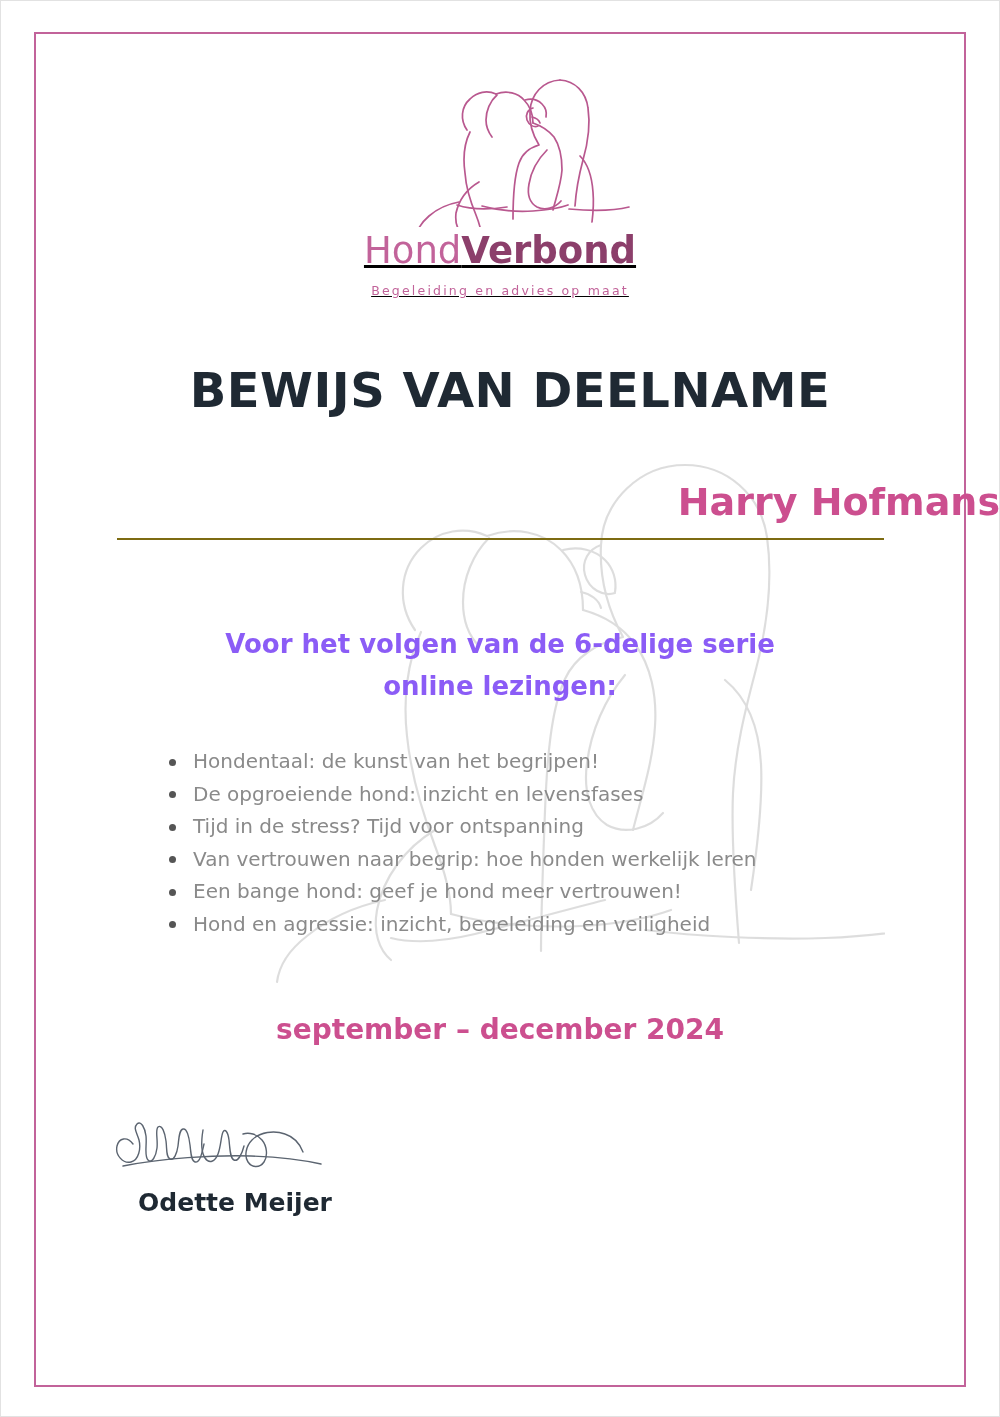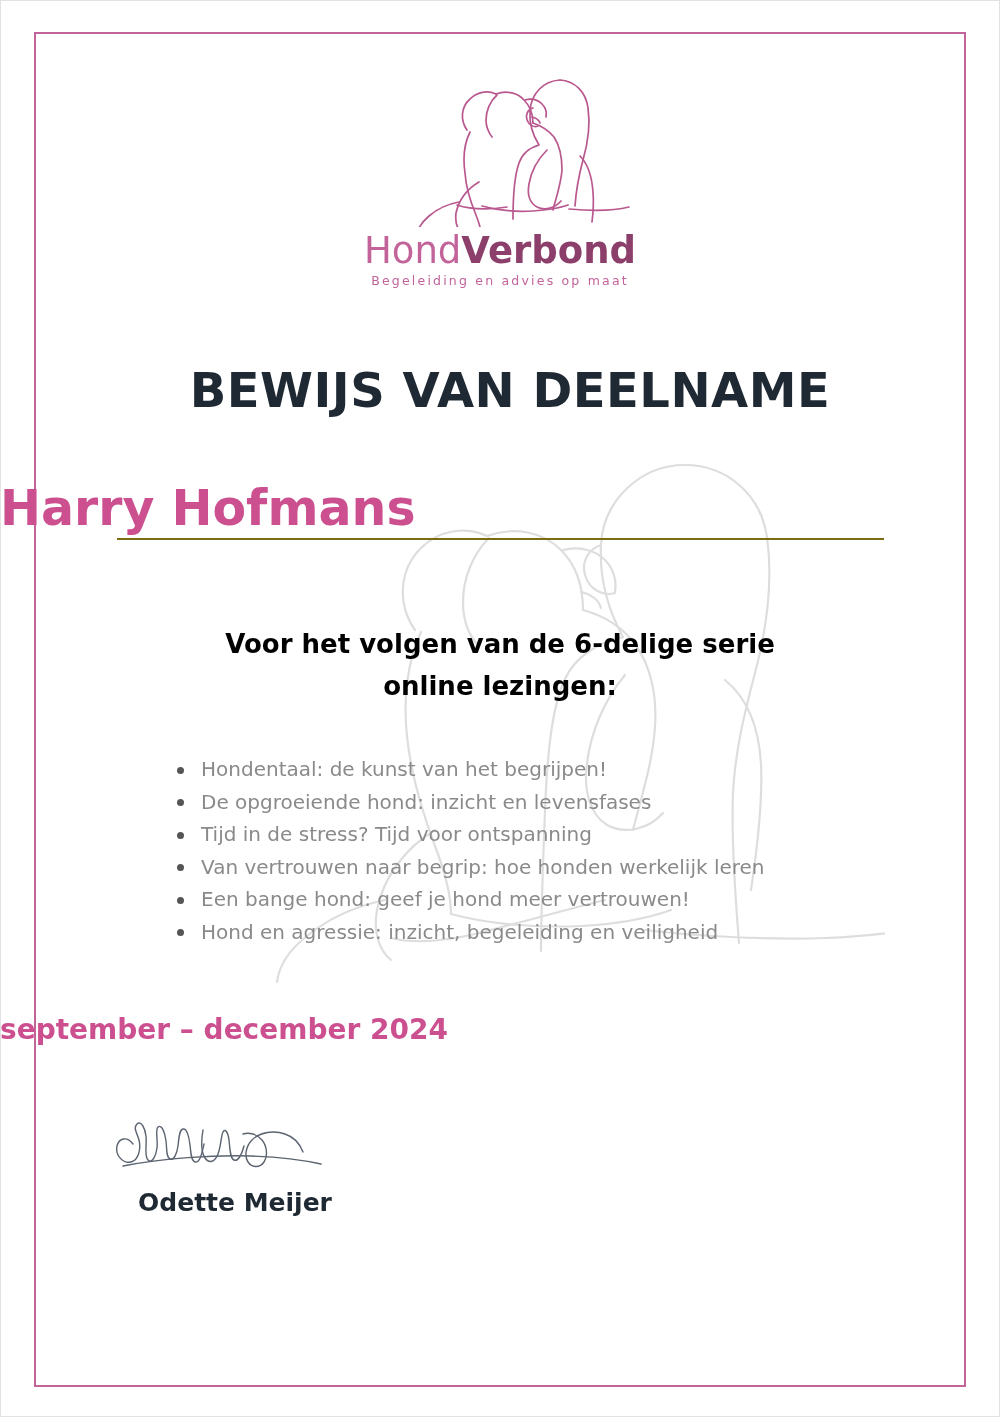--- a/index.html
+++ b/index.html
@@ -46,62 +46,63 @@
     opacity: 0.5;
     pointer-events: none;
   }
 
   
   .logo-wrap {
     position: absolute;
     left: 0; right: 0;
     top: 72px;
     text-align: center;
+    text-decoration: underline;
   }
   .logo-art {
     display: block;
     margin: 0 auto;
   }
   .logo-word {
     font-family: "DejaVu Sans", sans-serif;
     font-size: 37px;
     letter-spacing: 0px;
     margin-top: 2px;
   }
   .logo-word .hond { color: #c2639a; font-weight: 400; }
   .logo-word .verbond { color: #8c3f6b; font-weight: 700; }
   .logo-tag {
     font-family: "DejaVu Sans", sans-serif;
     font-size: 12.5px;
     letter-spacing: 2.2px;
     color: #c2639a;
-    margin-top: 1px;
+    margin-top: 11px;
   }
 
   
   .title {
     position: absolute;
     left: 0; right: 0;
     top: 362px;
     text-align: center;
     font-family: "DejaVu Sans", sans-serif;
     font-weight: 700;
     font-size: 48px;
     letter-spacing: 0.5px;
     color: #1f2933;
     padding-left: 20px;
   }
   .recipient {
     position: absolute;
     left: 0; right: 0;
     top: 480px;
-    text-align: left;
-    font-family: "DejaVu Sans", sans-serif;
-    font-weight: 700;
-    font-size: 49px;
+    text-align: right;
+    font-family: "DejaVu Sans", sans-serif;
+    font-weight: 700;
+    font-size: 38px;
     color: #cc4f8f;
   }
   .rule {
     position: absolute;
     left: 117px;
     top: 538px;
     width: 767px;
     height: 2px;
     background: #7d6b12;
   }
@@ -109,29 +110,29 @@
   .subtitle {
     position: absolute;
     left: 150px;
     right: 150px;
     top: 623px;
     text-align: center;
     font-family: "DejaVu Sans", sans-serif;
     font-weight: 700;
     font-size: 26px;
     line-height: 42px;
-    color: #000000;
+    color: #8b5cf6;
   }
 
   .lecture-list {
     position: absolute;
     left: 148px;
     top: 737px;
     width: 700px;
-    margin: 16px;
+    margin: 8px;
     padding: 0;
     list-style: none;
   }
   .lecture-list li {
     position: relative;
     padding-left: 37px;
     font-family: "DejaVu Sans", sans-serif;
     font-size: 20px;
     line-height: 32.6px;
     color: #8a8a8a;
@@ -145,21 +146,21 @@
     width: 7px;
     height: 7px;
     border-radius: 50%;
     background: #555;
   }
 
   .period {
     position: absolute;
     left: 0; right: 0;
     top: 1013px;
-    text-align: left;
+    text-align: center;
     font-family: "DejaVu Sans", sans-serif;
     font-weight: 700;
     font-size: 28px;
     color: #cc4f8f;
   }
 
   
   .sig-block {
     position: absolute;
     top: 1110px;

